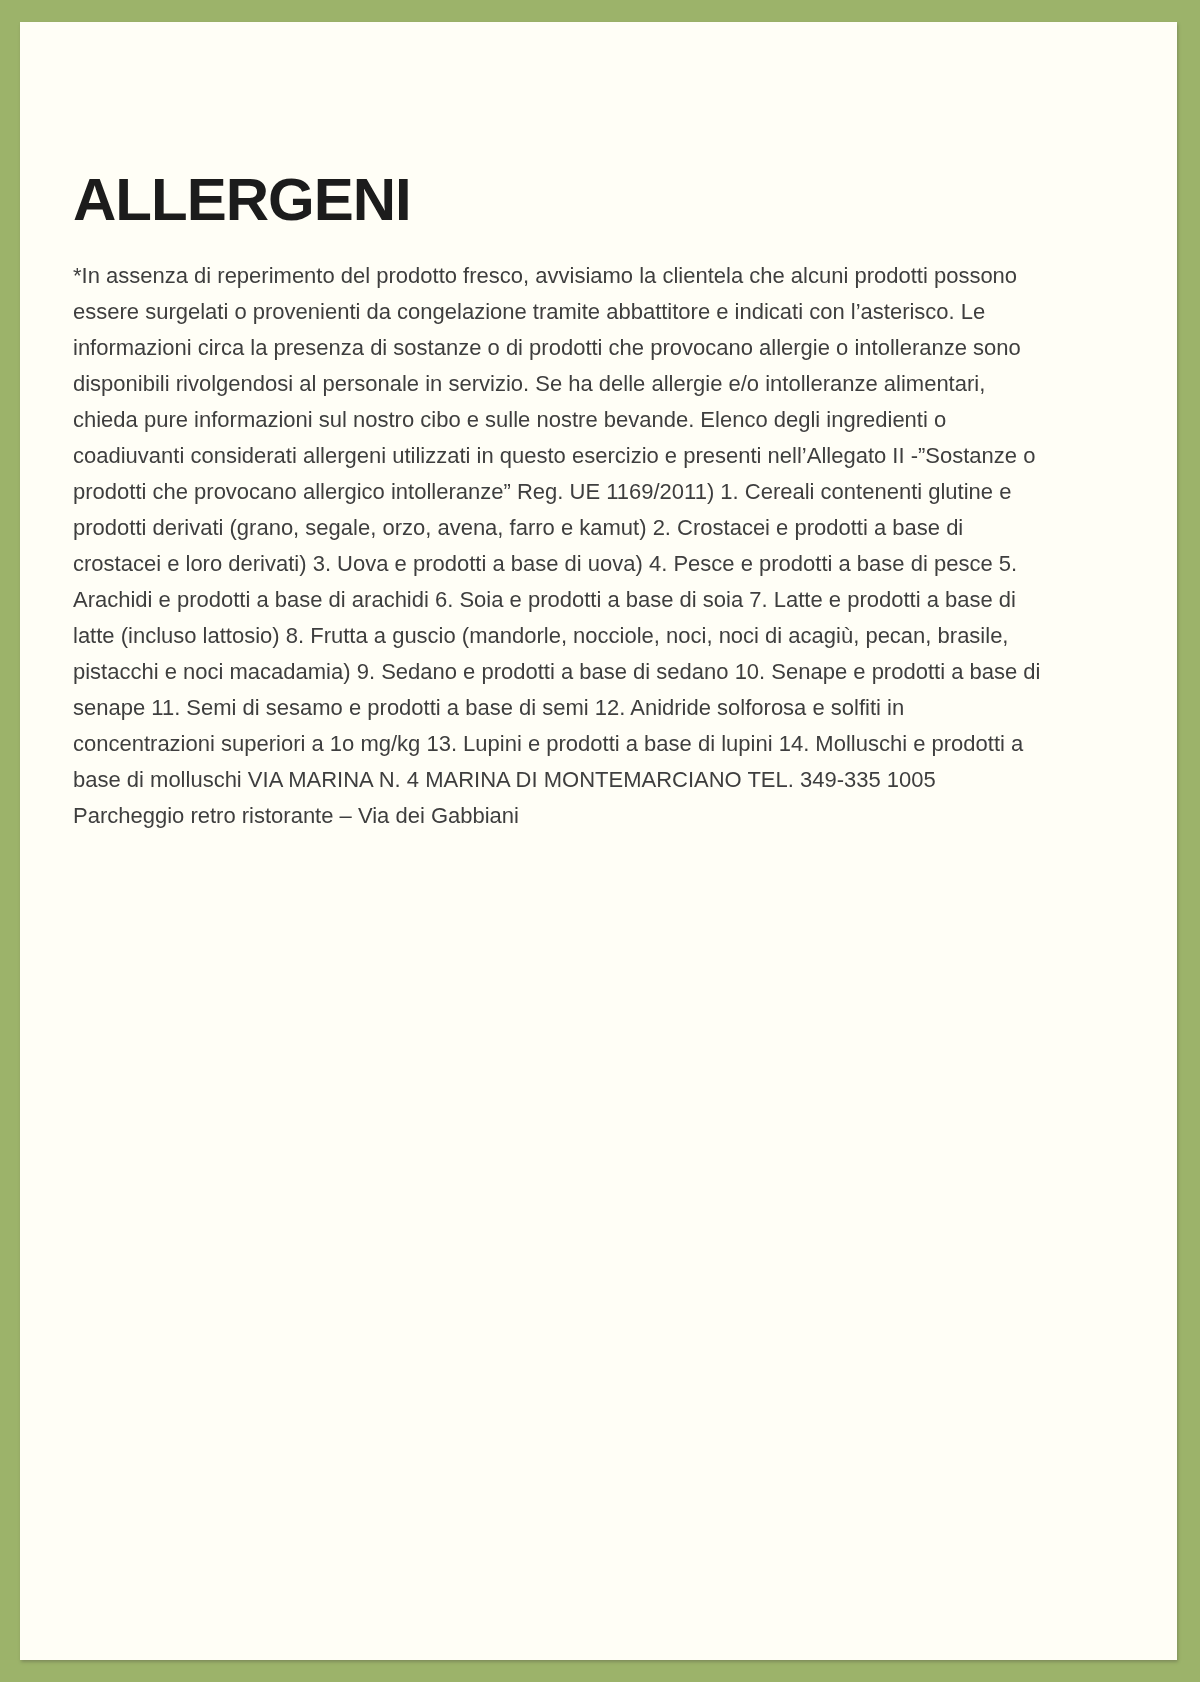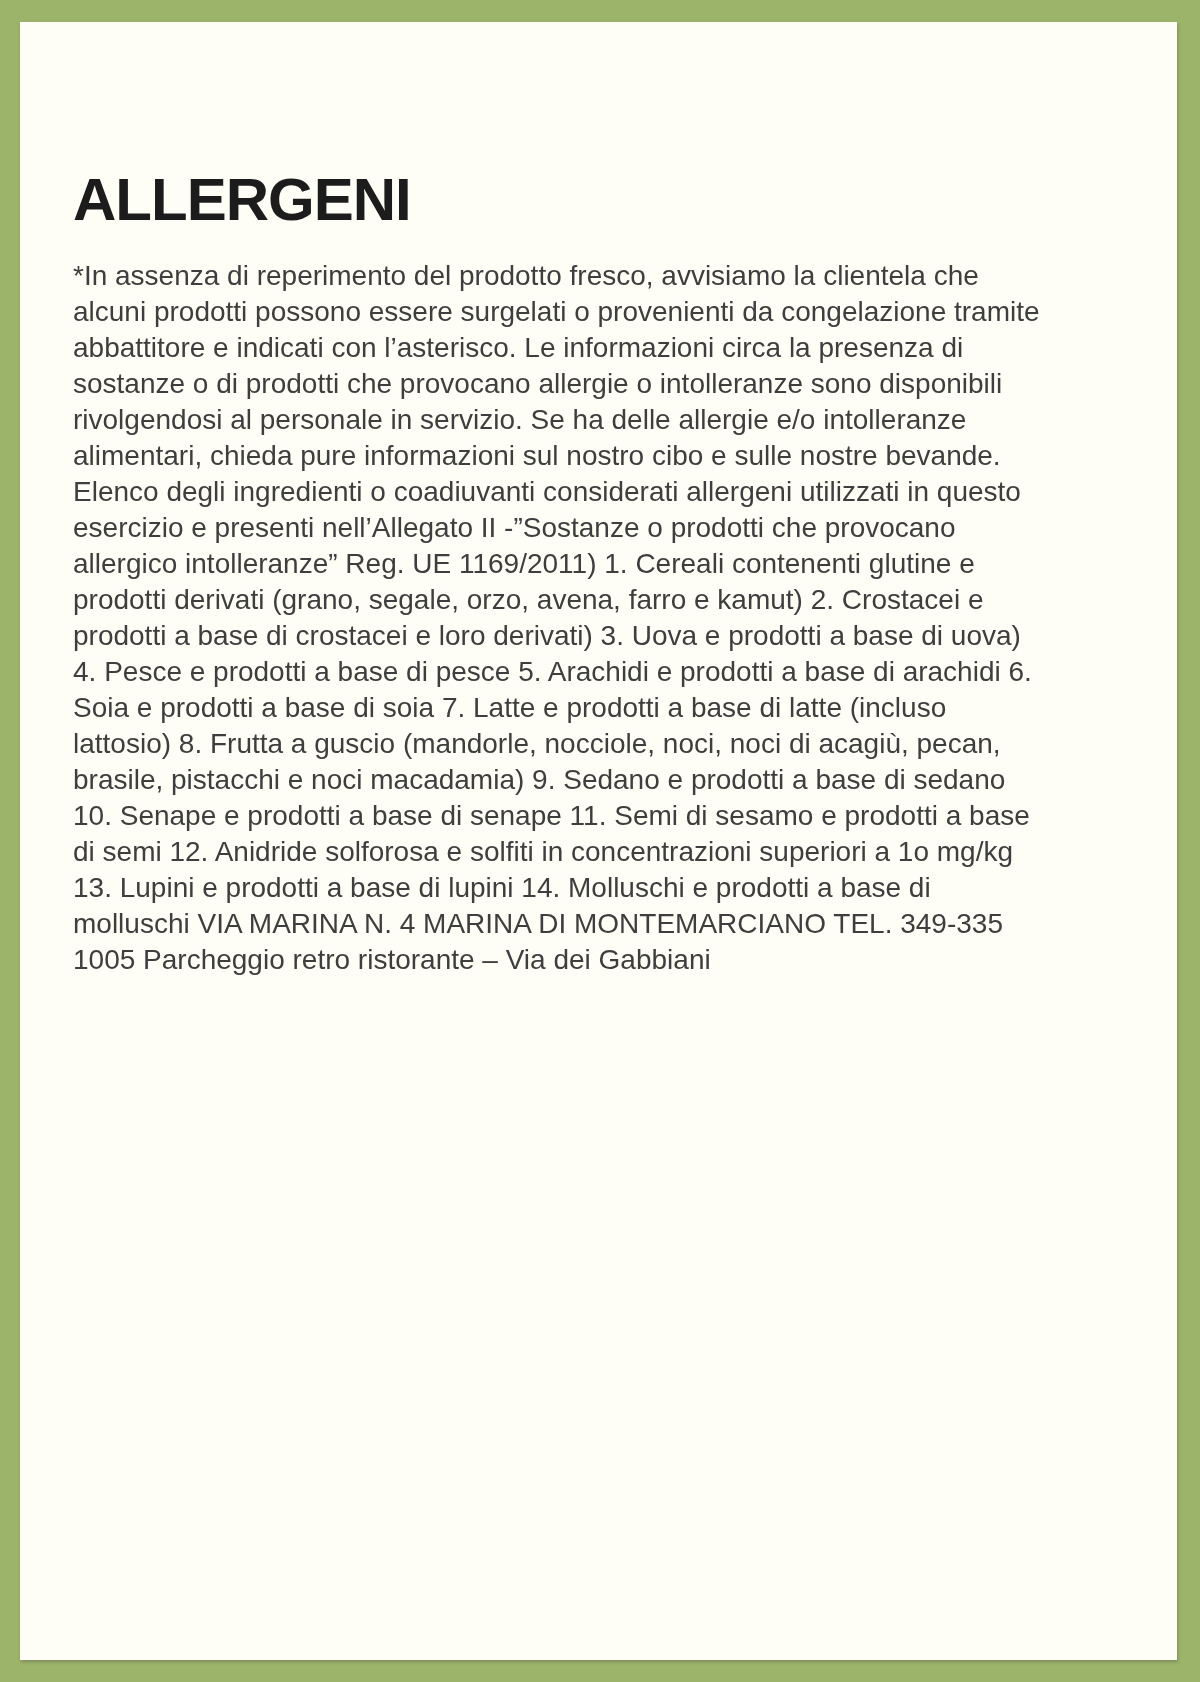--- a/index.html
+++ b/index.html
@@ -34,21 +34,21 @@
     font-weight: 700;
     font-size: 60px;
     line-height: 1.2;
     letter-spacing: -1px;
     color: var(--title-color, #1C1C1C);
   }
 
   .allergen-paragraph {
     margin-top: 22px;
     max-width: 968px;
-    font-size: 28px;
+    font-size: 22px;
     line-height: 36px;
     color: var(--body-color, #3E3E3E);
     font-weight: 400;
   }
 </style>
 </head>
 <body>
 
 <div class="frame">
   <div class="page">

